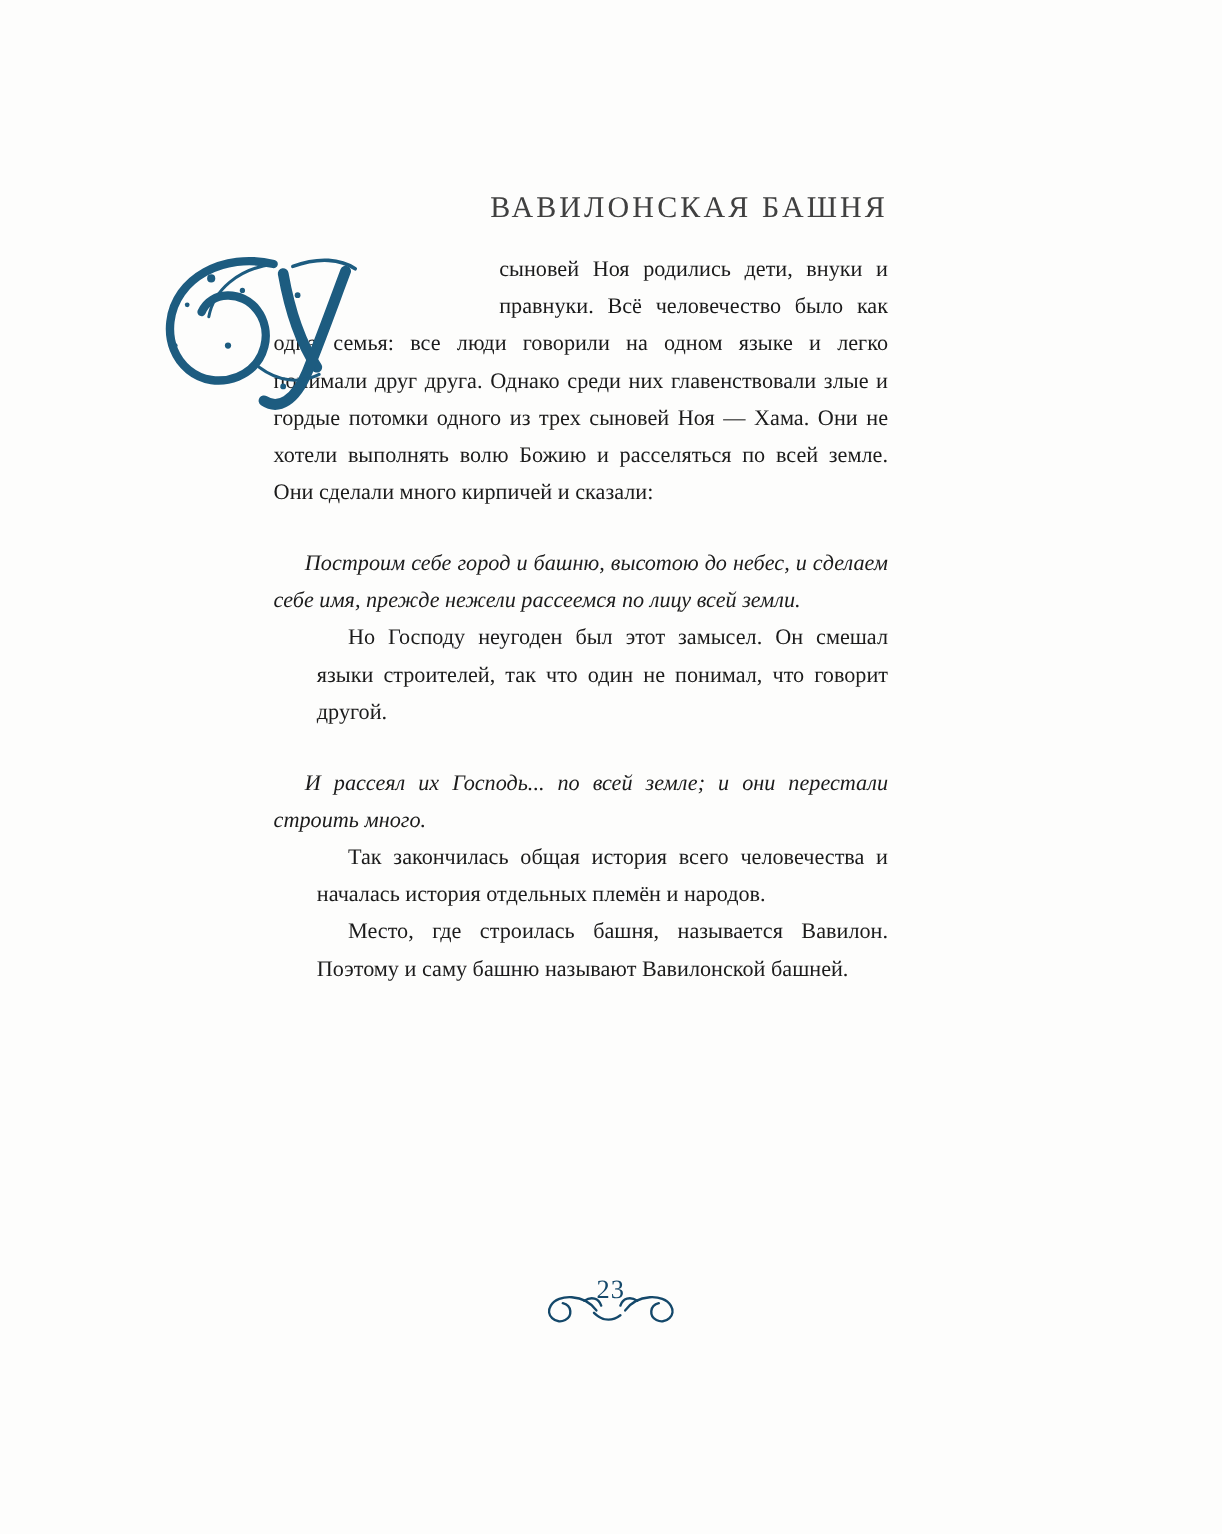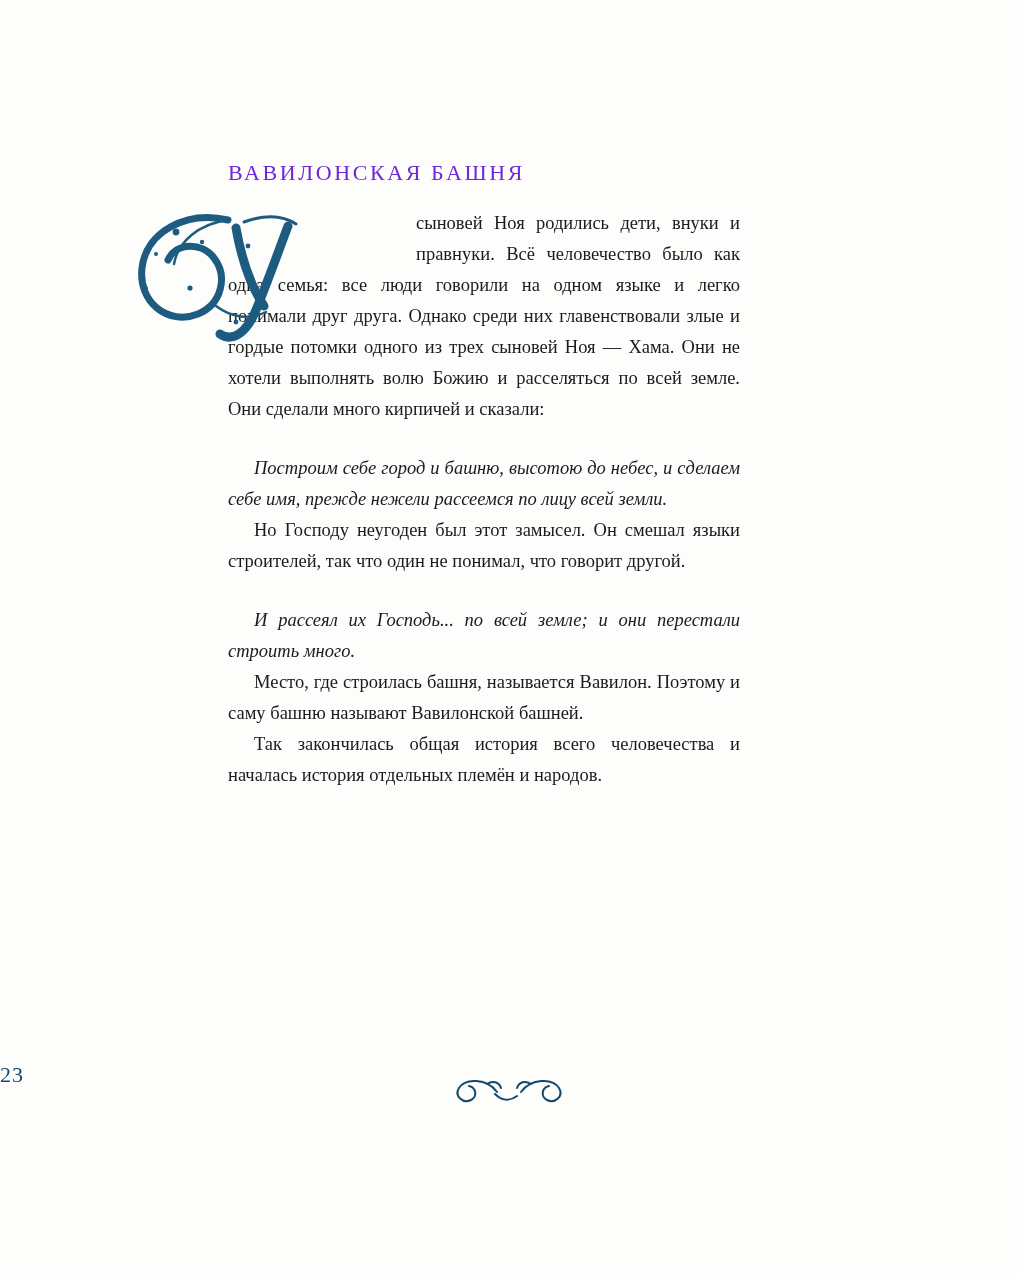--- a/index.html
+++ b/index.html
@@ -23,24 +23,24 @@
   }
 
   .content {
     position: absolute;
     left: 228px;
     top: 160px;
     width: 512px;
   }
 
   .chapter-title {
-    text-align: left;
-    color: #6d28d9;
+    text-align: right;
+    color: #404040;
     font-family: "Liberation Serif", "DejaVu Serif", serif;
-    font-size: 22px;
+    font-size: 25px;
     letter-spacing: 2.6px;
     font-weight: 400;
     margin: 0 0 22px 0;
     white-space: nowrap;
   }
 
   
   .dropcap {
     position: absolute;
     left: -112px;
@@ -69,34 +69,36 @@
   .first-para::before {
     content: "";
     float: left;
     width: 188px;
     height: 62px;
     shape-outside: content-box;
   }
 
   .para {
     text-indent: 26px;
+    margin-left: 36px;
   }
 
   .scripture {
     font-style: italic;
     text-indent: 26px;
     margin-top: 28px;
   }
 
   
   .folio {
     position: absolute;
     left: 0;
     right: 0;
     top: 1064px;
+    text-align: center;
     color: #14486a;
   }
   .folio-num {
     font-size: 22px;
     letter-spacing: 1px;
     display: block;
     line-height: 1;
   }
   .folio-orn {
     display: block;
@@ -143,23 +145,23 @@
     <div class="body-text">
 
       <p class="first-para">сыновей Ноя родились дети, внуки и правнуки. Всё человечество было как одна семья: все люди говорили на одном языке и легко понимали друг друга. Однако среди них главенствовали злые и гордые потомки одного из трех сыновей Ноя — Хама. Они не хотели выполнять волю Божию и расселяться по всей земле. Они сделали много кирпичей и сказали:</p>
 
       <p class="scripture">Построим себе город и башню, высотою до небес, и сделаем себе имя, прежде нежели рассеемся по лицу всей земли.</p>
 
       <p class="para">Но Господу неугоден был этот замысел. Он смешал языки строителей, так что один не понимал, что говорит другой.</p>
 
       <p class="scripture">И рассеял их Господь... по всей земле; и они перестали строить много.</p>
 
+      <p class="para">Так закончилась общая история всего человечества и началась история отдельных племён и народов.</p>
+
       <p class="para">Место, где строилась башня, называется Вавилон. Поэтому и саму башню называют Вавилонской башней.</p>
-
-      <p class="para">Так закончилась общая история всего человечества и началась история отдельных племён и народов.</p>
 
     </div>
   </div>
 
   <div class="folio">
     <span class="folio-num">23</span>
     <svg class="folio-orn" viewBox="0 0 140 40" aria-hidden="true">
       <g fill="none" stroke="#14486a" stroke-width="2" stroke-linecap="round">
         <path d="M58 20 C 48 6, 26 6, 20 16 C 15 24, 24 32, 32 28 C 38 25, 38 16, 30 14"></path>
         <path d="M82 20 C 92 6, 114 6, 120 16 C 125 24, 116 32, 108 28 C 102 25, 102 16, 110 14"></path>

